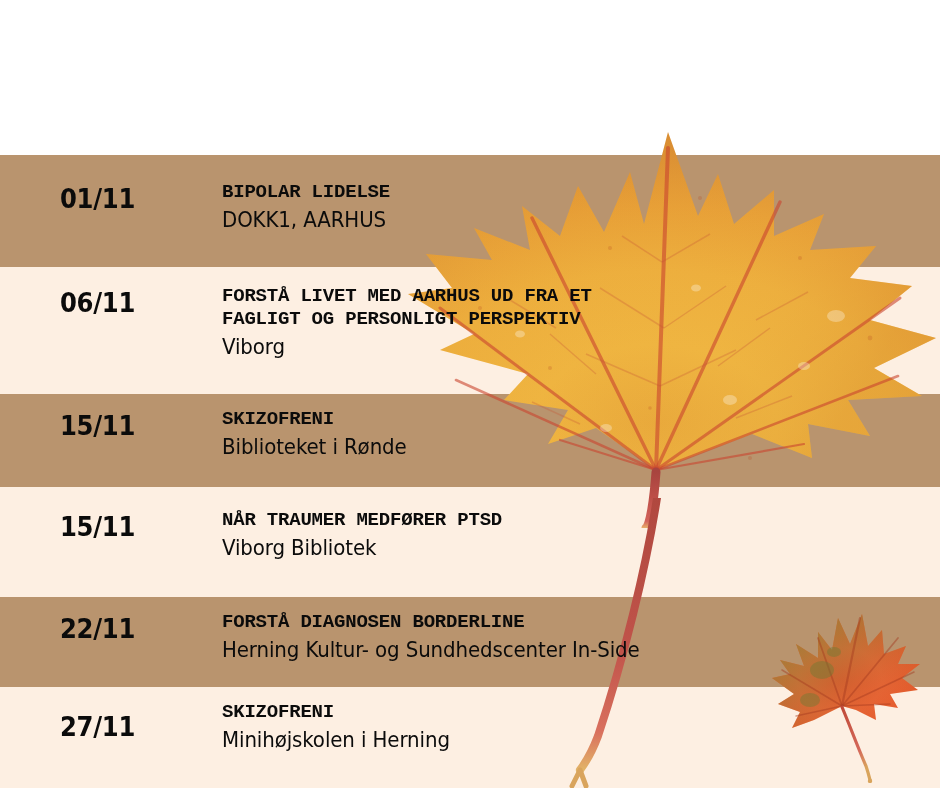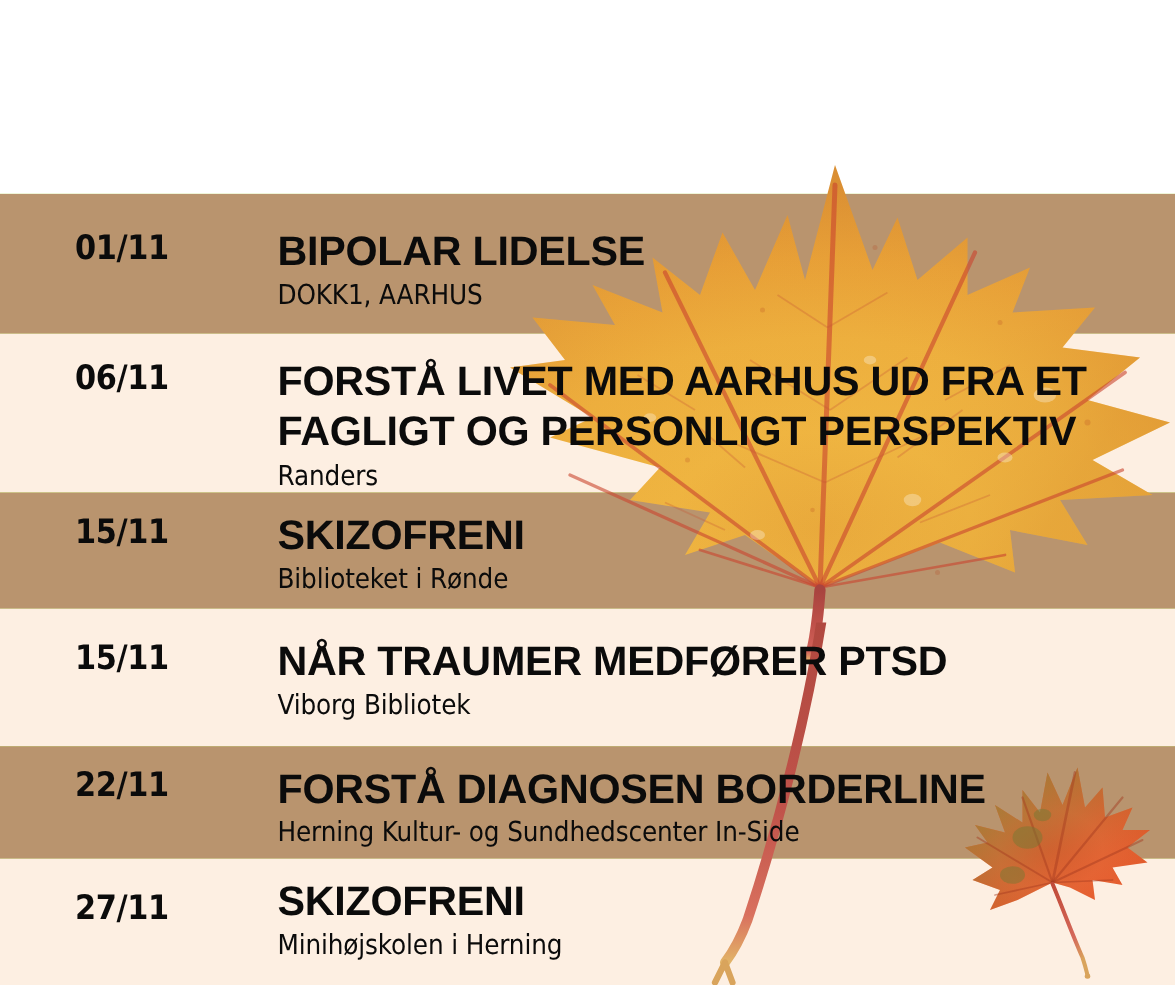--- a/index.html
+++ b/index.html
@@ -11,21 +11,21 @@
     height: 788px;
     overflow: hidden;
     font-family: "Liberation Sans", sans-serif;
     background: #ffffff;
   }
   #poster {
     position: relative;
     width: 940px;
     height: 788px;
     overflow: hidden;
-    background: #bef264;
+    background: #e5e5e5;
   }
 
   
   #header-area {
     position: absolute;
     left: 0; top: 0;
     width: 940px; height: 155px;
     background: #ffffff;
     z-index: 1;
   }
@@ -103,22 +103,22 @@
     color: #0b0b0b;
     letter-spacing: -0.3px;
     white-space: nowrap;
   }
   .row-body {
     position: absolute;
     left: 222px;
     right: 0;
   }
   .row-title {
-    font-family: Liberation Sans, sans-serif;
-    font-size: 33px;
+    font-family: Liberation Mono, monospace;
+    font-size: 19px;
     font-weight: 700;
     color: #0b0b0b;
     letter-spacing: -0.2px;
     line-height: 1.22;
     white-space: pre-line;
   }
   .row-venue {
     font-family: "DejaVu Sans Condensed", "Liberation Sans Narrow", "Liberation Sans", sans-serif;
     font-size: 22px;
     font-weight: 400;
@@ -325,21 +325,21 @@
         <div class="row-title">BIPOLAR LIDELSE</div>
         <div class="row-venue">DOKK1, AARHUS</div>
       </div>
     </div>
 
     <div class="row" style="top:267px;height:127px;">
       <div class="row-date" style="top:20px;">06/11</div>
       <div class="row-body" style="top:18px;">
         <div class="row-title">FORSTÅ LIVET MED AARHUS UD FRA ET
 FAGLIGT OG PERSONLIGT PERSPEKTIV</div>
-        <div class="row-venue">Randers</div>
+        <div class="row-venue">Viborg</div>
       </div>
     </div>
 
     <div class="row" style="top:394px;height:93px;">
       <div class="row-date" style="top:16px;">15/11</div>
       <div class="row-body" style="top:14px;">
         <div class="row-title">SKIZOFRENI</div>
         <div class="row-venue">Biblioteket i Rønde</div>
       </div>
     </div>

